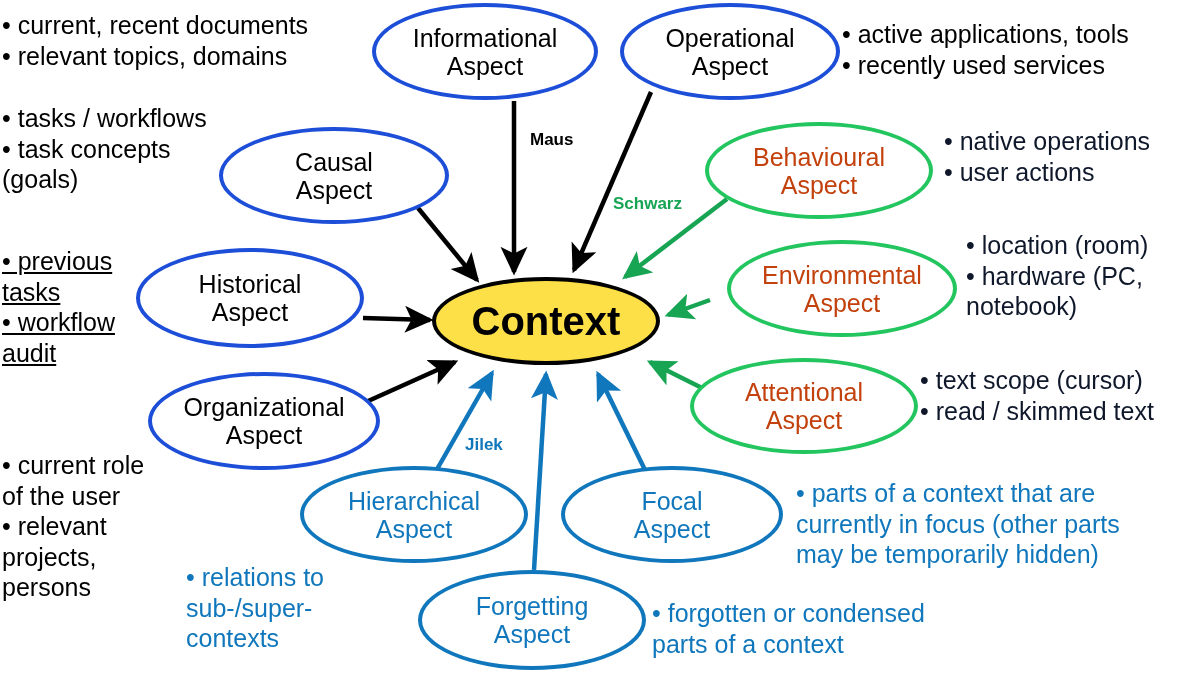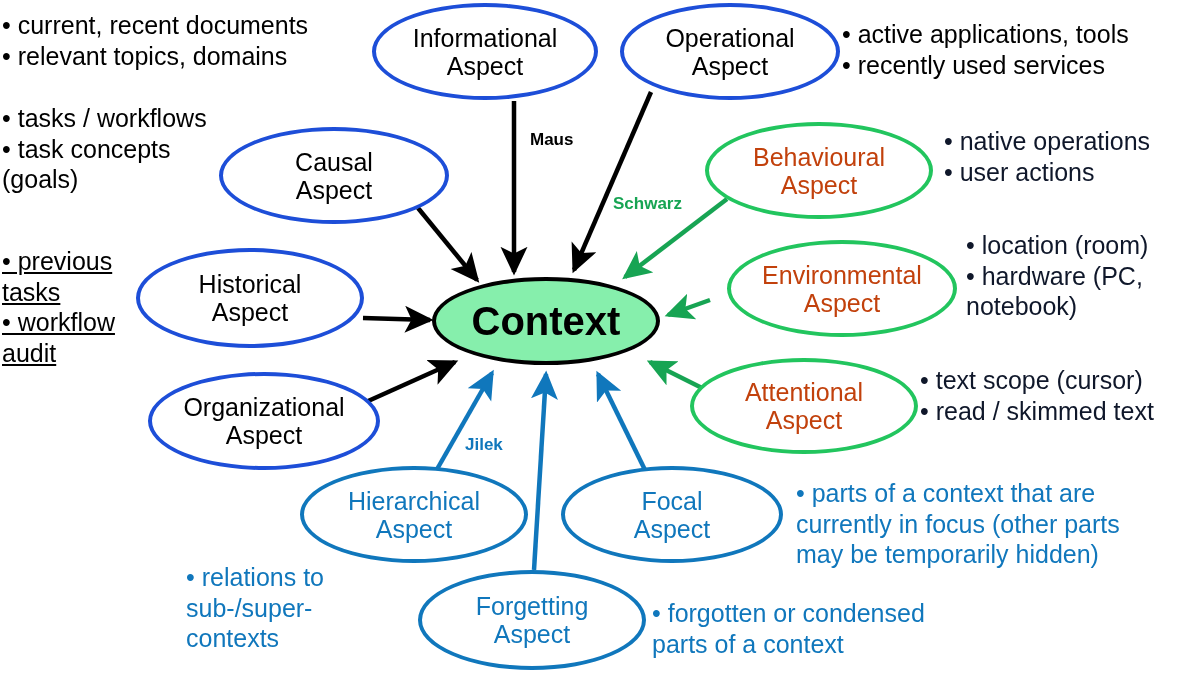--- a/index.html
+++ b/index.html
@@ -45,21 +45,21 @@
     color: #c2410c;
     font-size: 25px;
   }
   .node-blue {
     border: 4px solid #1077bc;
     color: #1077bc;
     font-size: 25px;
   }
   .node-center {
     border: 4px solid #000000;
-    background: #86efac;
+    background: #fde047;
     color: #000000;
     font-size: 40px;
     font-weight: bold;
   }
   .note {
     position: absolute;
     font-size: 25px;
     line-height: 1.22;
     white-space: pre-line;
     color: #000000;
@@ -205,20 +205,25 @@
 
   <div class="note" style="left:2px; top:103px;">• tasks / workflows
 • task concepts
 (goals)</div>
 
   <div class="note" style="left:2px; top:246px;text-decoration:underline;">• previous
 tasks
 • workflow
 audit</div>
 
+  <div class="note" style="left:2px; top:450px;">• current role
+of the user
+• relevant
+projects,
+persons</div>
 
   <div class="note" style="left:842px; top:19px;">• active applications, tools
 • recently used services</div>
 
   <div class="note note-green" style="left:944px; top:126px;">• native operations
 • user actions</div>
 
   <div class="note note-green" style="left:966px; top:230px;">• location (room)
 • hardware (PC,
 notebook)</div>

